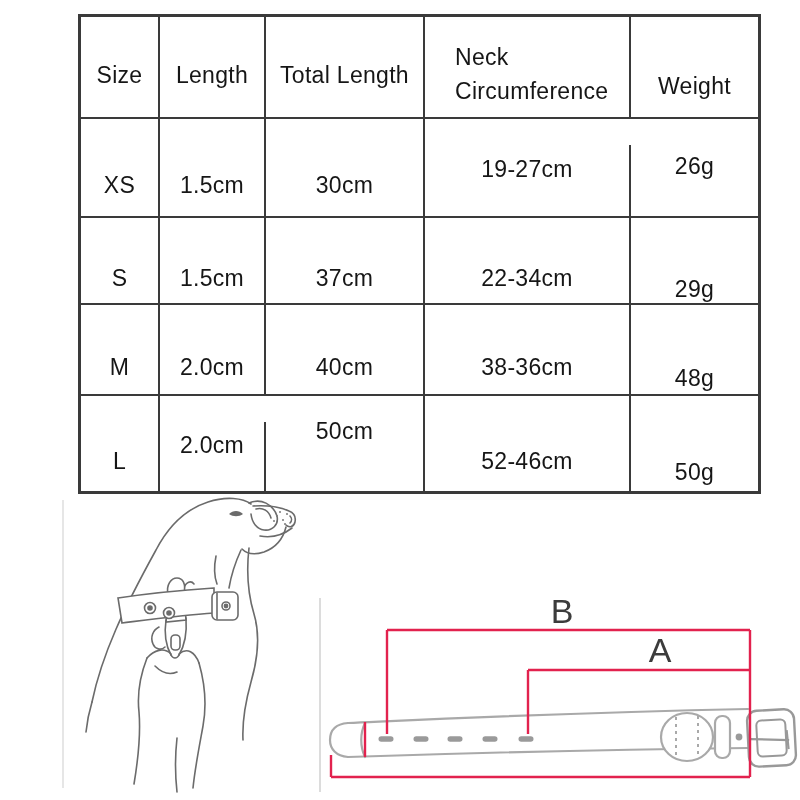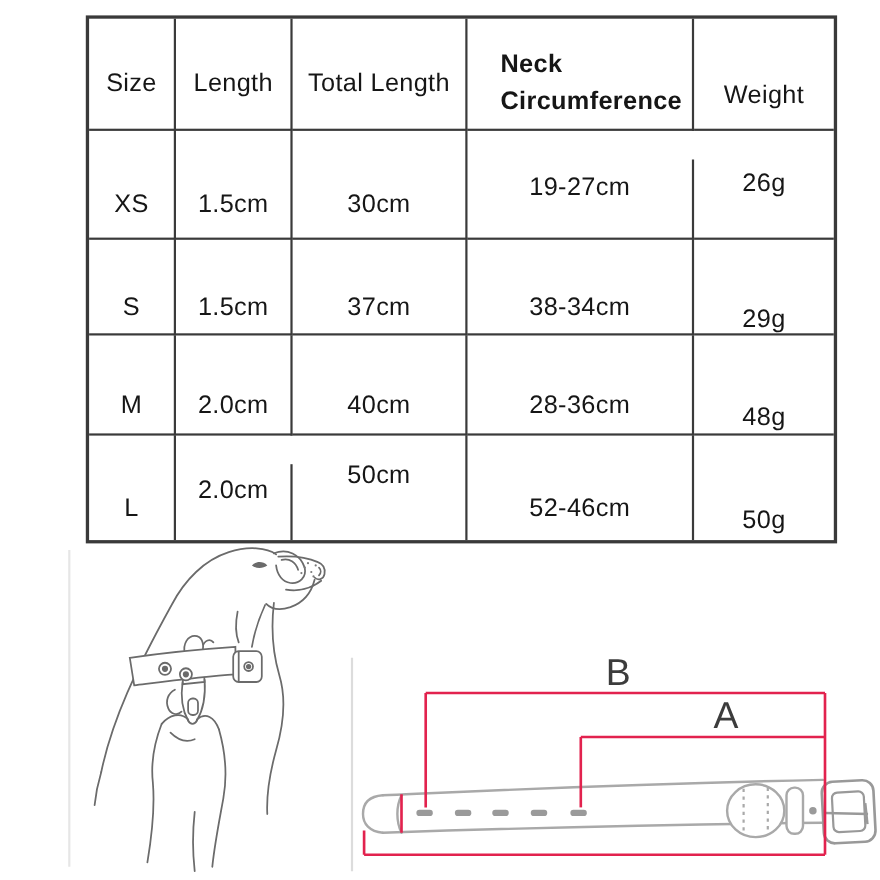--- a/index.html
+++ b/index.html
@@ -22,21 +22,21 @@
     border-bottom:2px solid #3a3a3a;
     display:flex;align-items:center;justify-content:center;
     font-size:23px;color:#161616;letter-spacing:.3px;
     padding-top:36px;box-sizing:border-box;
   }
   .c4{border-right:none;margin-top:22px;}
   .rlast .td{border-bottom:none;}
   .th .td{padding-top:16px;}
   .th .c3{
     justify-content:flex-start;text-align:left;
-    padding:14px 0 0 30px;line-height:1.5;font-weight:bold;
+    padding:14px 0 0 30px;line-height:1.5;
   }
   .t-hi{padding-top:0;padding-bottom:22px;margin-top:26px;}
   .t-mid{padding-top:0;padding-bottom:24px;}
   
   .dog-svg{position:absolute;left:56px;top:486px;}
   .collar-svg{position:absolute;left:318px;top:583px;}
   .collar-svg text{font-family:"Liberation Sans",sans-serif;font-size:34px;fill:#3c3c3c;}
 </style>
 </head>
 <body>
@@ -57,29 +57,29 @@
       <div class="td c1">1.5cm</div>
       <div class="td c2">30cm</div>
       <div class="td c3 t-hi">19-27cm</div>
       <div class="td c4 t-mid">26g</div>
     </div>
 
     <div class="row">
       <div class="td c0">S</div>
       <div class="td c1">1.5cm</div>
       <div class="td c2">37cm</div>
-      <div class="td c3">38-34cm</div>
+      <div class="td c3">22-34cm</div>
       <div class="td c4">29g</div>
     </div>
 
     <div class="row">
       <div class="td c0">M</div>
       <div class="td c1">2.0cm</div>
       <div class="td c2">40cm</div>
-      <div class="td c3">28-36cm</div>
+      <div class="td c3">38-36cm</div>
       <div class="td c4">48g</div>
     </div>
 
     <div class="row rlast">
       <div class="td c0">L</div>
       <div class="td c1 t-hi">2.0cm</div>
       <div class="td c2 t-mid">50cm</div>
       <div class="td c3">52-46cm</div>
       <div class="td c4">50g</div>
     </div>

